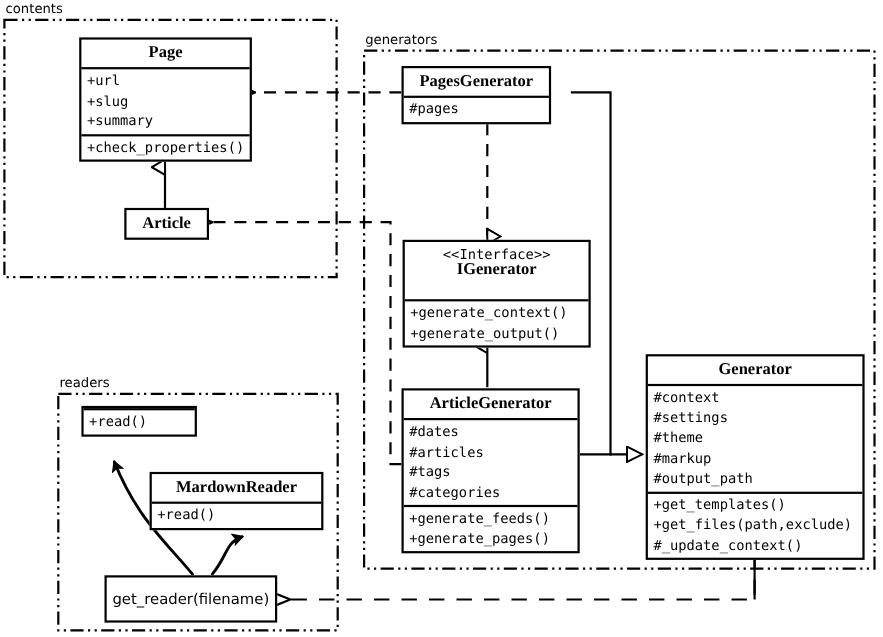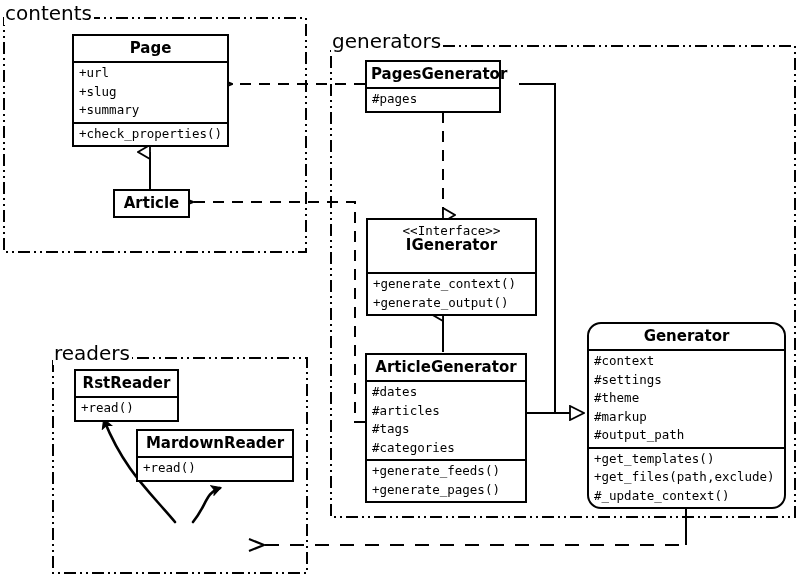--- a/index.html
+++ b/index.html
@@ -36,20 +36,21 @@
     z-index: 5;
   }
   .uml-name {
     text-align: center;
     font-weight: bold;
     font-size: 15px;
     line-height: 1.0;
     padding: 5px 4px 5px 4px;
     color: #000000;
     white-space: nowrap;
+    font-family: Liberation Serif, serif;
   }
   .uml-stereo {
     text-align: center;
     font-weight: normal;
     font-size: 12.5px;
     line-height: 1.05;
     padding: 4px 4px 0 4px;
     color: #000000;
     font-family: "DejaVu Sans Mono", monospace;
   }
@@ -75,21 +76,21 @@
     justify-content: center;
     height: 100%;
     font-family: "DejaVu Sans", sans-serif;
     font-size: 13.5px;
     color: #000000;
     white-space: nowrap;
   }
   .pkg-label {
     position: absolute;
     font-family: "DejaVu Sans", sans-serif;
-    font-size: 20px;
+    font-size: 12px;
     color: #000000;
     background: #ffffff;
     padding: 0 2px 0 1px;
     white-space: nowrap;
     z-index: 3;
   }
 </style>
 </head>
 <body>
 
@@ -209,44 +210,46 @@
       <div class="uml-row">#articles</div>
       <div class="uml-row">#tags</div>
       <div class="uml-row">#categories</div>
     </div>
     <div class="uml-compartment">
       <div class="uml-row">+generate_feeds()</div>
       <div class="uml-row">+generate_pages()</div>
     </div>
   </div>
 
-  <div class="uml-class" style="left:587px; top:322px; width:199px;border-radius:14px;">
+  <div class="uml-class" style="left:587px; top:322px; width:199px;">
     <div class="uml-name">Generator</div>
     <div class="uml-compartment">
       <div class="uml-row">#context</div>
       <div class="uml-row">#settings</div>
       <div class="uml-row">#theme</div>
       <div class="uml-row">#markup</div>
       <div class="uml-row">#output_path</div>
     </div>
     <div class="uml-compartment">
       <div class="uml-row">+get_templates()</div>
       <div class="uml-row">+get_files(path,exclude)</div>
       <div class="uml-row">#_update_context()</div>
     </div>
   </div>
 
   <div class="uml-class" style="left:74px; top:369px; width:105px;">
-    <div class="uml-name">RstReader</div>
     <div class="uml-compartment">
       <div class="uml-row">+read()</div>
     </div>
   </div>
 
   <div class="uml-class" style="left:136px; top:429px; width:158px;">
     <div class="uml-name">MardownReader</div>
     <div class="uml-compartment">
       <div class="uml-row">+read()</div>
     </div>
   </div>
 
+  <div class="uml-class" style="left:95px; top:523px; width:157px; height:43px;">
+    <div class="uml-func">get_reader(filename)</div>
+  </div>
 
 </div>
 
 </body></html>

